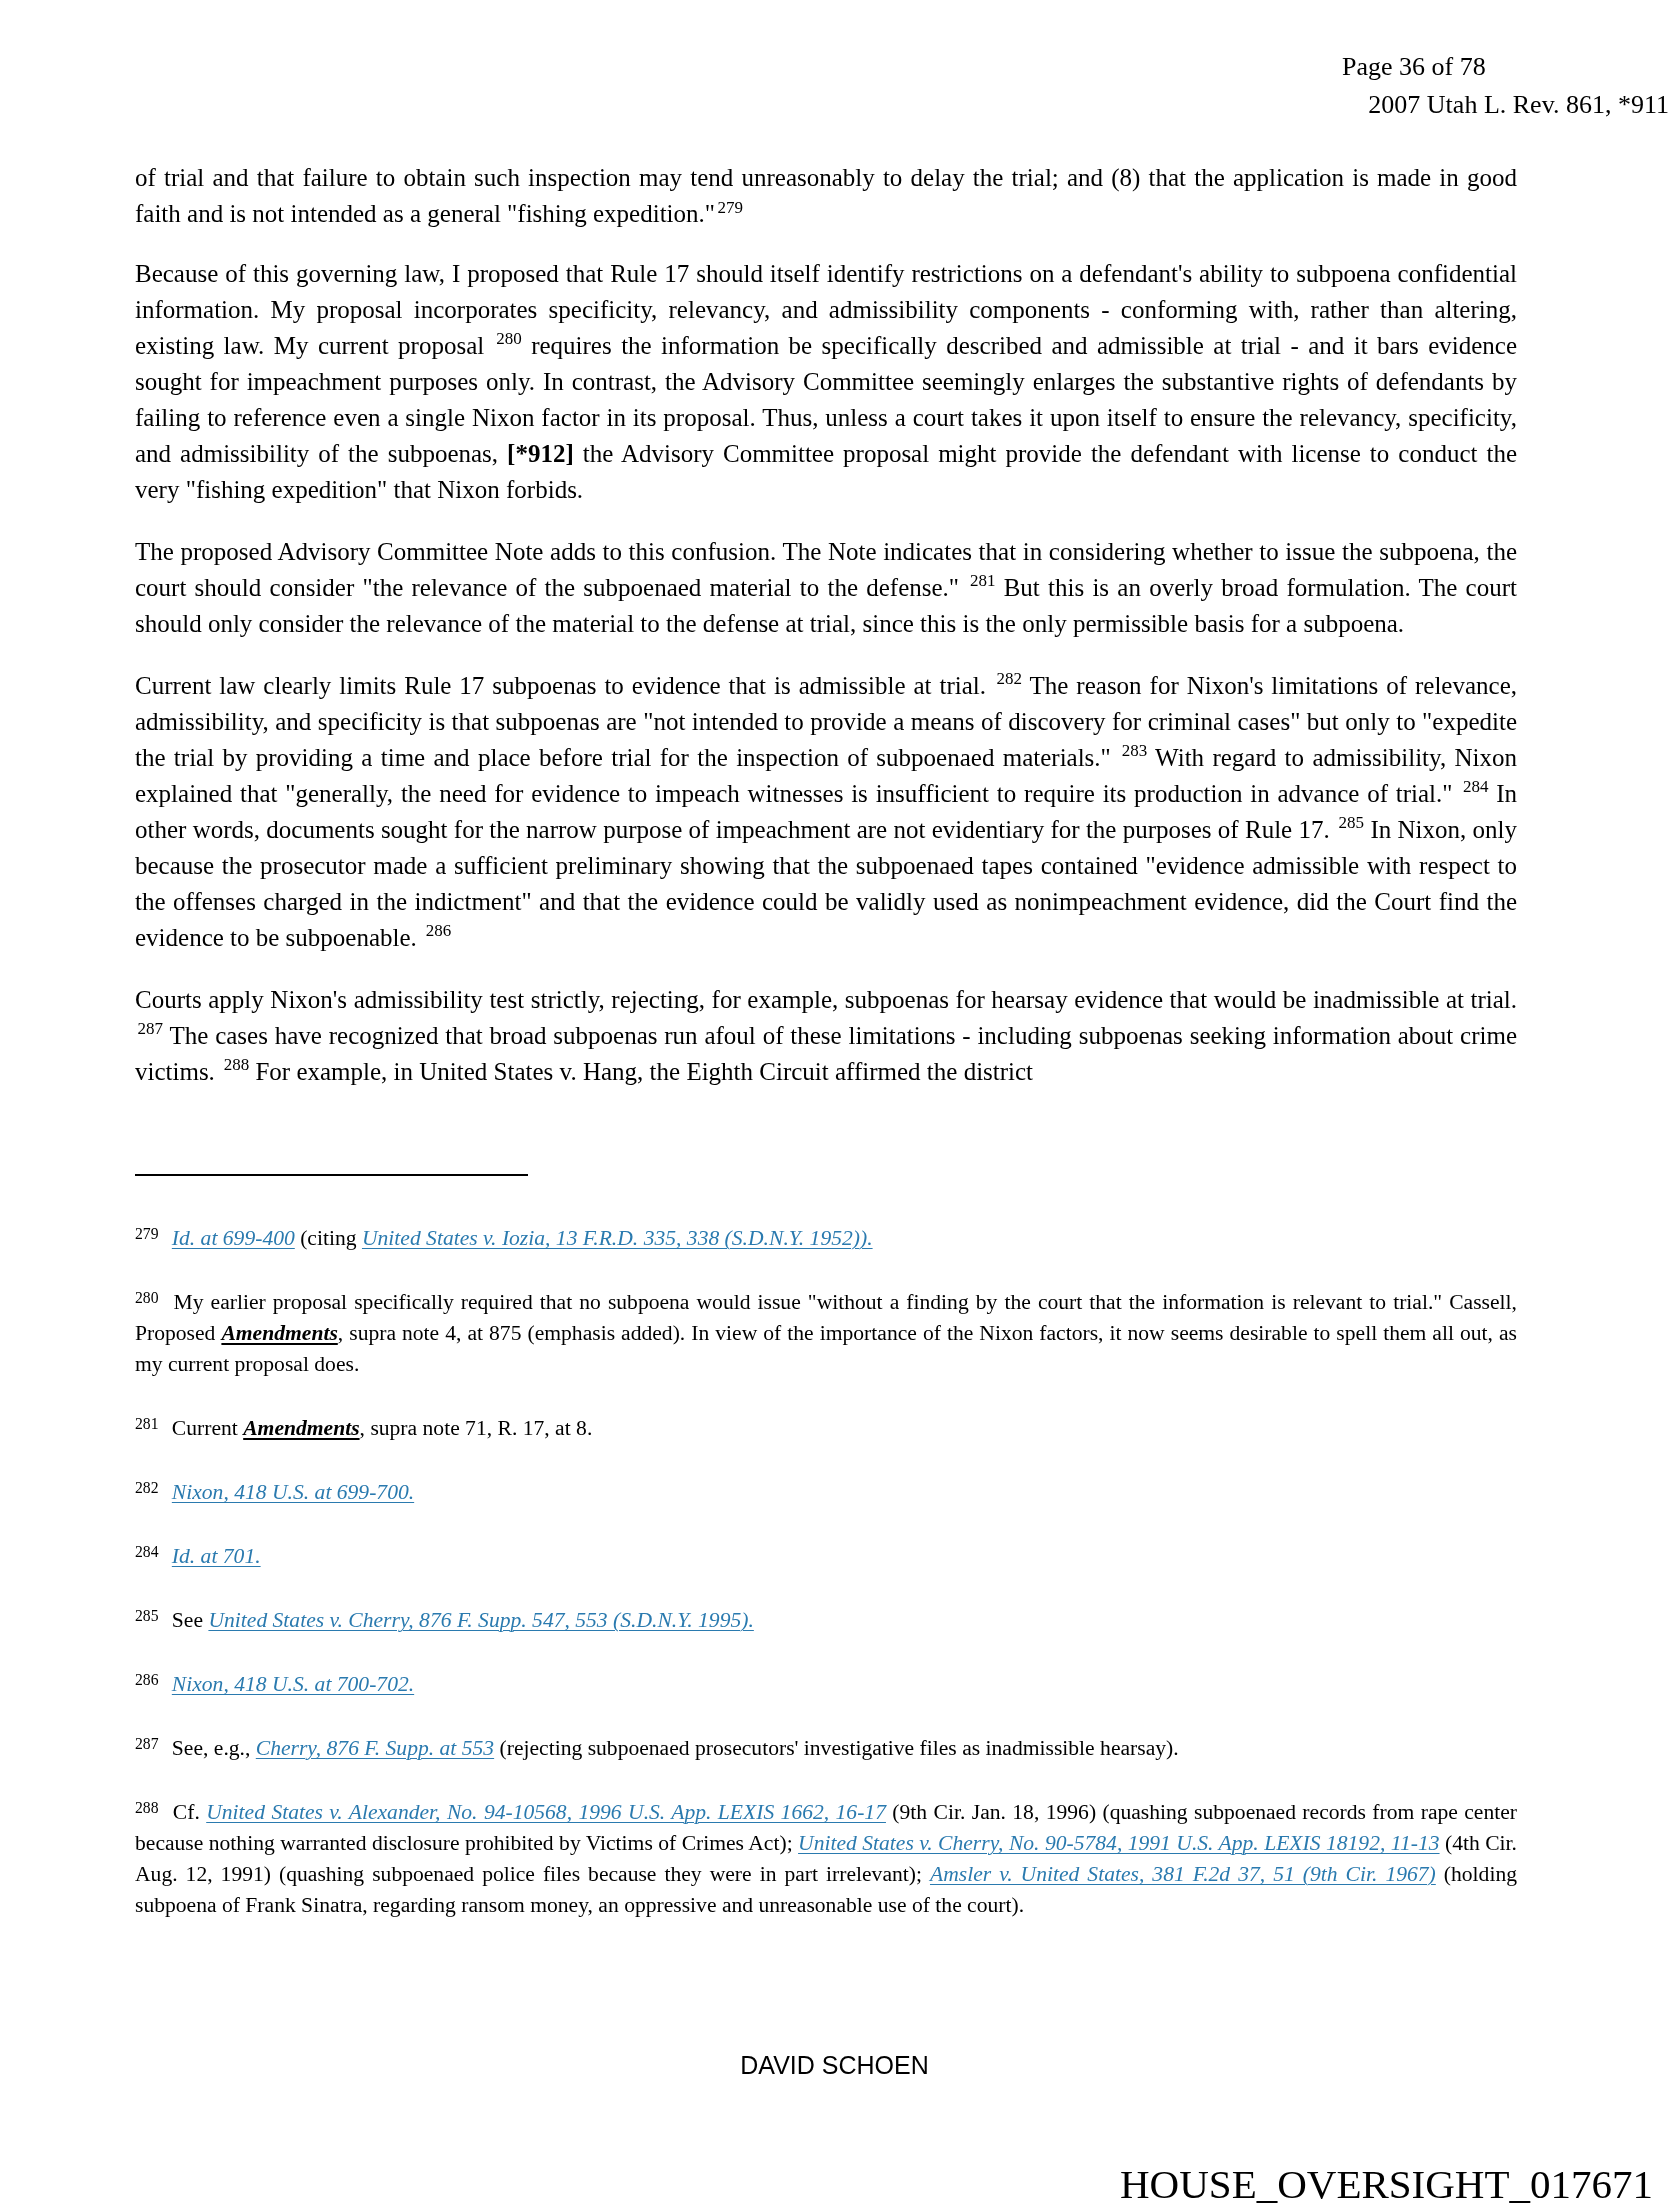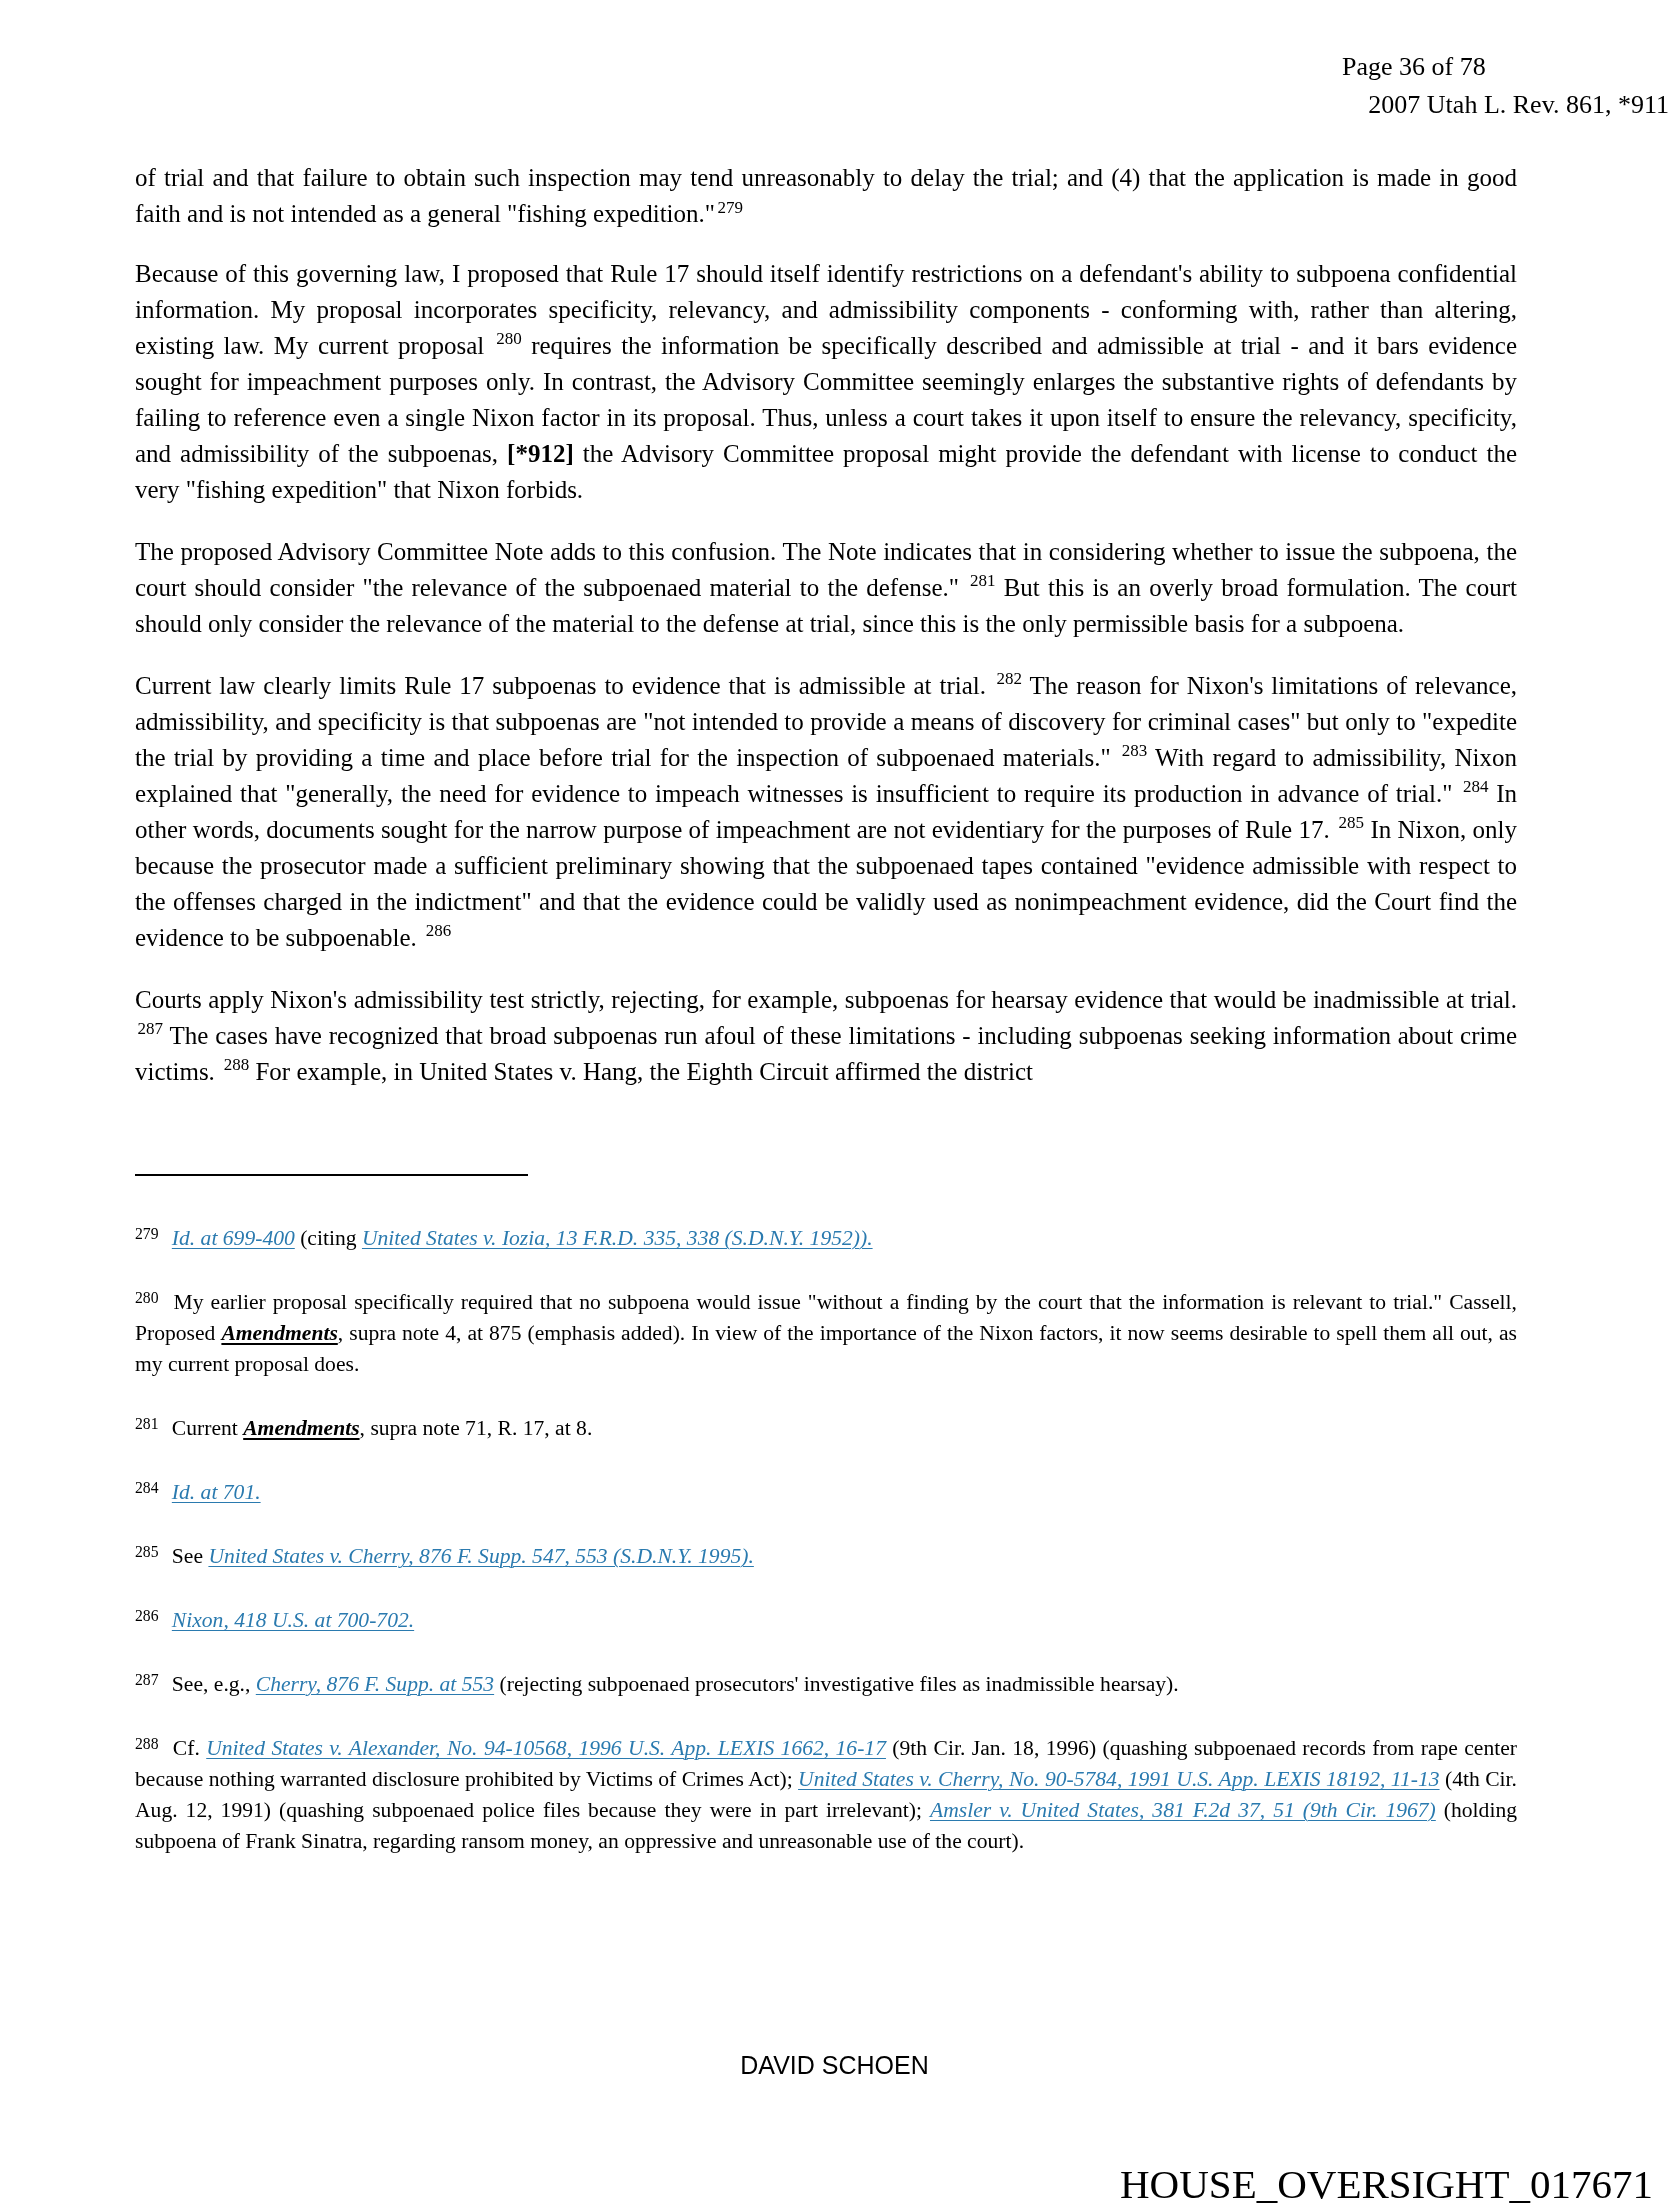--- a/index.html
+++ b/index.html
@@ -46,21 +46,21 @@
     font-family: Liberation Serif, serif; font-size: 41px; letter-spacing: 0px;
   }
 </style>
 </head>
 <body>
 
 <div class="page-num">Page 36 of 78</div>
 <div class="running-head">2007 Utah L. Rev. 861, *911</div>
 
 <div class="body-text">
-  <p class="first"><span>of trial and that failure to obtain such inspection may tend unreasonably to delay the trial; and (4) that the application is made in good faith and is not intended as a general "fishing expedition."</span><sup>279</sup></p>
+  <p class="first"><span>of trial and that failure to obtain such inspection may tend unreasonably to delay the trial; and (8) that the application is made in good faith and is not intended as a general "fishing expedition."</span><sup>279</sup></p>
 
   <p><span> Because of this governing law, I proposed that Rule 17 should itself identify restrictions on a defendant's ability to subpoena confidential information. My proposal incorporates specificity, relevancy, and admissibility components - conforming with, rather than altering, existing law. My current proposal </span><sup>280</sup><span> requires the information be specifically described and admissible at trial - and it bars evidence sought for impeachment purposes only. In contrast, the Advisory Committee seemingly enlarges the substantive rights of defendants by failing to reference even a single Nixon factor in its proposal. Thus, unless a court takes it upon itself to ensure the relevancy, specificity, and admissibility of the subpoenas, </span><span class="pin">[*912]</span><span> the Advisory Committee proposal might provide the defendant with license to conduct the very "fishing expedition" that Nixon forbids.</span></p>
 
   <p><span>The proposed Advisory Committee Note adds to this confusion. The Note indicates that in considering whether to issue the subpoena, the court should consider "the relevance of the subpoenaed material to the defense." </span><sup>281</sup><span> But this is an overly broad formulation. The court should only consider the relevance of the material to the defense at trial, since this is the only permissible basis for a subpoena.</span></p>
 
   <p><span>Current law clearly limits Rule 17 subpoenas to evidence that is admissible at trial. </span><sup>282</sup><span> The reason for Nixon's limitations of relevance, admissibility, and specificity is that subpoenas are "not intended to provide a means of discovery for criminal cases" but only to "expedite the trial by providing a time and place before trial for the inspection of subpoenaed materials." </span><sup>283</sup><span> With regard to admissibility, Nixon explained that "generally, the need for evidence to impeach witnesses is insufficient to require its production in advance of trial." </span><sup>284</sup><span> In other words, documents sought for the narrow purpose of impeachment are not evidentiary for the purposes of Rule 17. </span><sup>285</sup><span> In Nixon, only because the prosecutor made a sufficient preliminary showing that the subpoenaed tapes contained "evidence admissible with respect to the offenses charged in the indictment" and that the evidence could be validly used as nonimpeachment evidence, did the Court find the evidence to be subpoenable. </span><sup>286</sup></p>
 
   <p><span>Courts apply Nixon's admissibility test strictly, rejecting, for example, subpoenas for hearsay evidence that would be inadmissible at trial. </span><sup>287</sup><span> The cases have recognized that broad subpoenas run afoul of these limitations - including subpoenas seeking information about crime victims. </span><sup>288</sup><span> For example, in United States v. Hang, the Eighth Circuit affirmed the district</span></p>
 </div>
 
@@ -69,20 +69,24 @@
 <div class="footnotes">
   <div class="fn">
     <span class="fn-num">279</span>
     <a class="cite">Id. at 699-400</a><span> (citing </span><a class="cite">United States v. Iozia, 13 F.R.D. 335, 338 (S.D.N.Y. 1952)).</a>
   </div>
   <div class="fn">
     <span class="fn-num">280</span><span> My earlier proposal specifically required that no subpoena would issue "without a finding by the court that the information is relevant to trial." Cassell, Proposed </span><span class="emph">Amendments</span><span>, supra note 4, at 875 (emphasis added). In view of the importance of the Nixon factors, it now seems desirable to spell them all out, as my current proposal does.</span>
   </div>
   <div class="fn">
     <span class="fn-num">281</span><span> Current </span><span class="emph">Amendments</span><span>, supra note 71, R. 17, at 8.</span>
+  </div>
+  <div class="fn">
+    <span class="fn-num">282</span>
+    <a class="cite">Nixon, 418 U.S. at 699-700.</a>
   </div>
   <div class="fn">
     <span class="fn-num">284</span>
     <a class="cite">Id. at 701.</a>
   </div>
   <div class="fn">
     <span class="fn-num">285</span><span> See </span><a class="cite">United States v. Cherry, 876 F. Supp. 547, 553 (S.D.N.Y. 1995).</a>
   </div>
   <div class="fn">
     <span class="fn-num">286</span>

